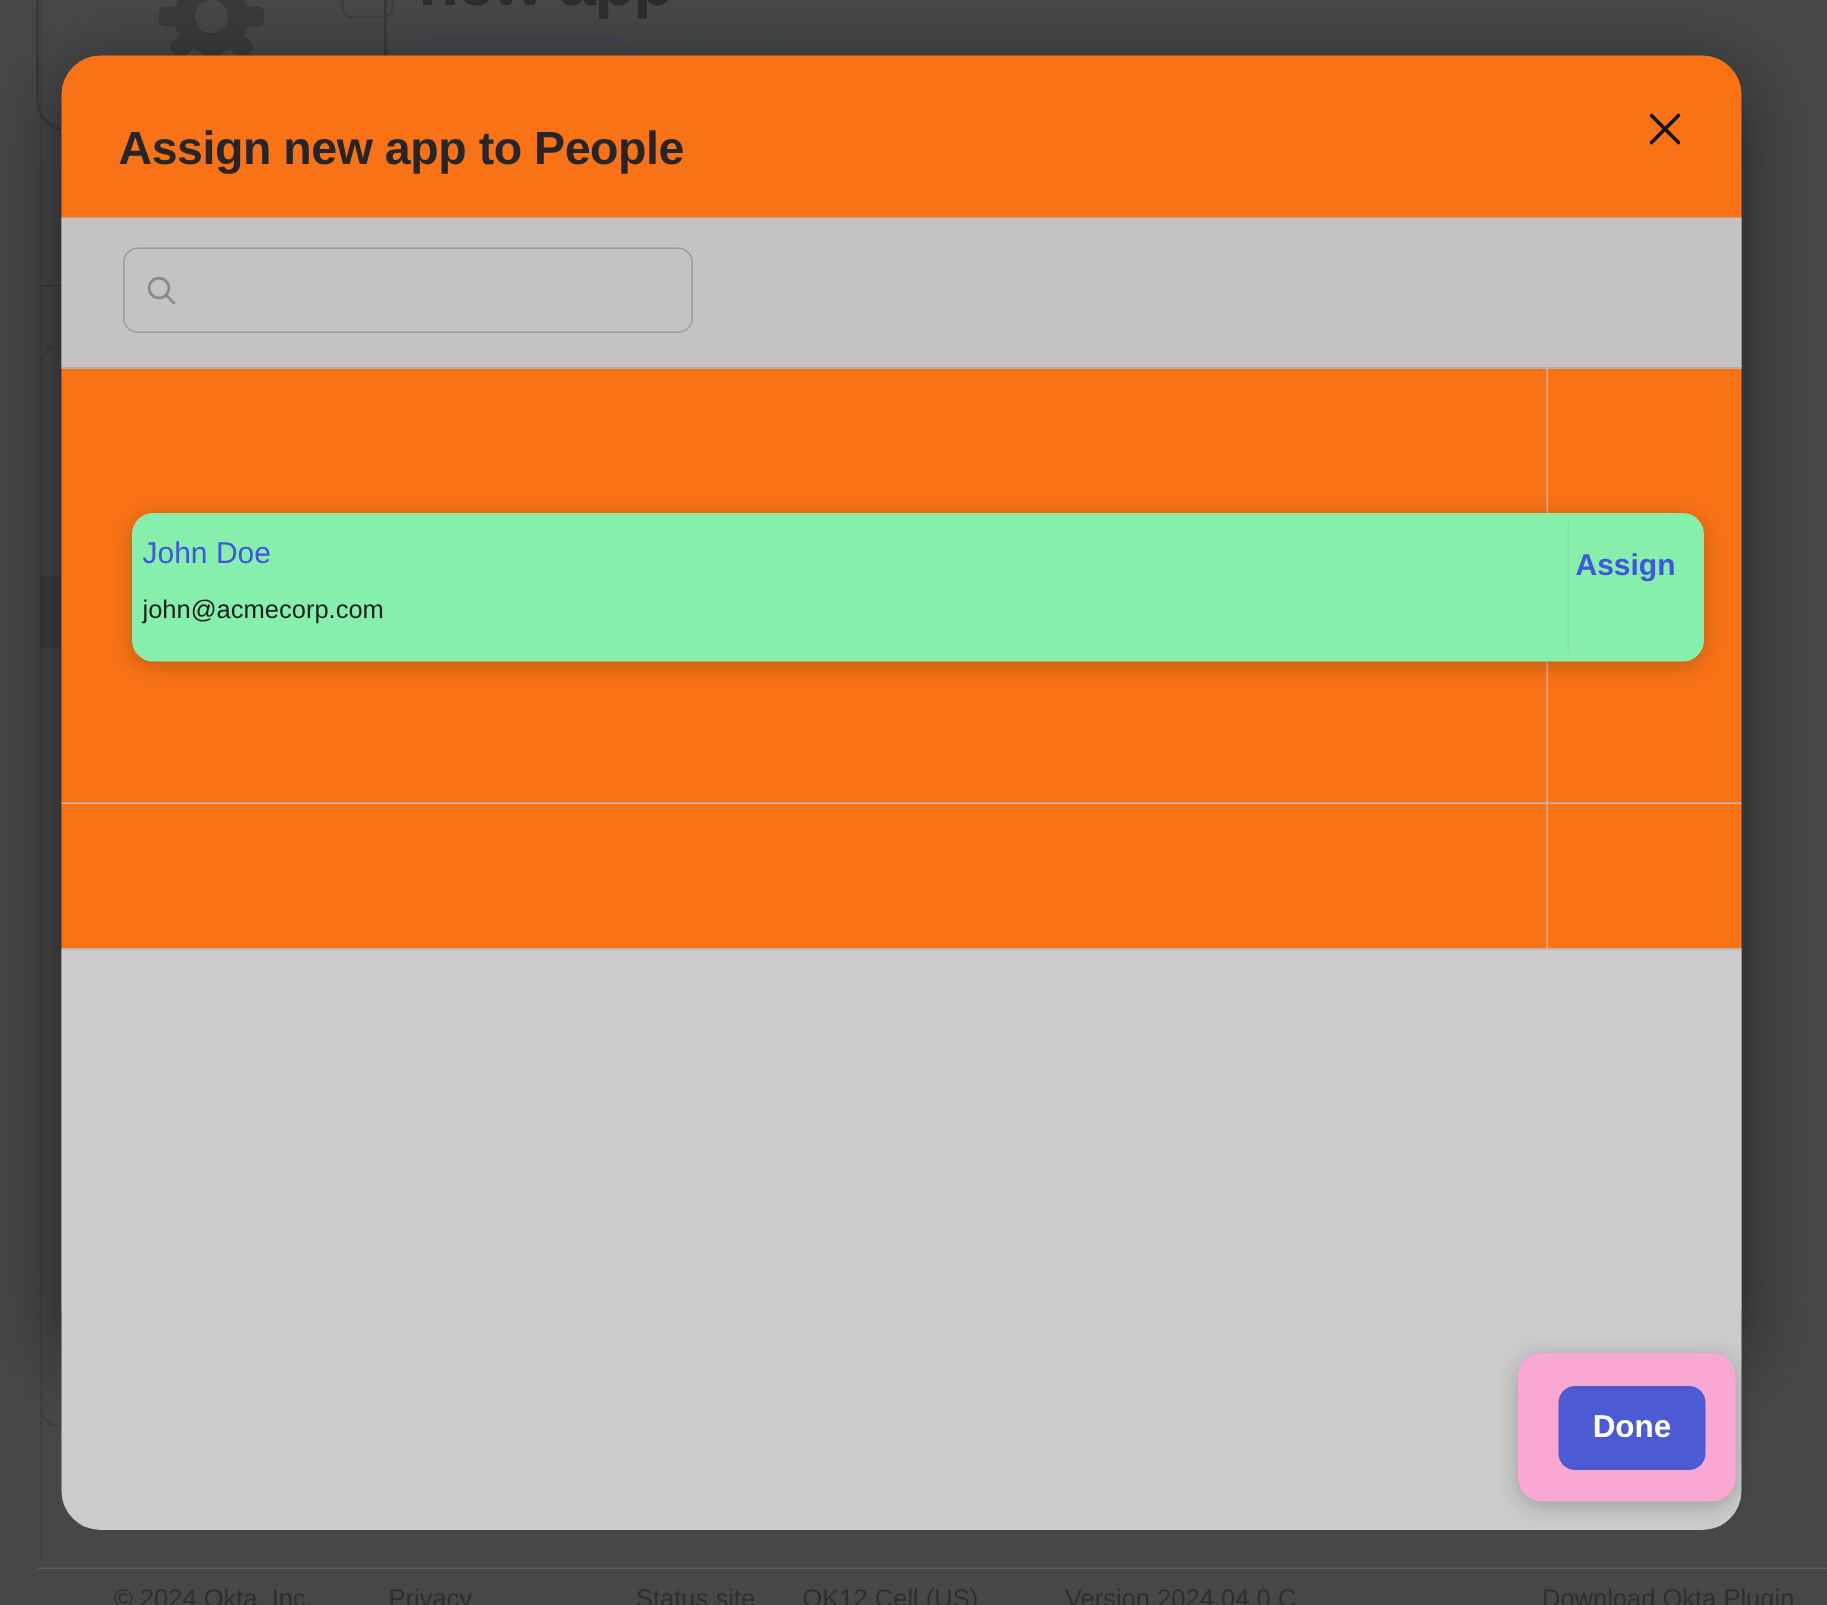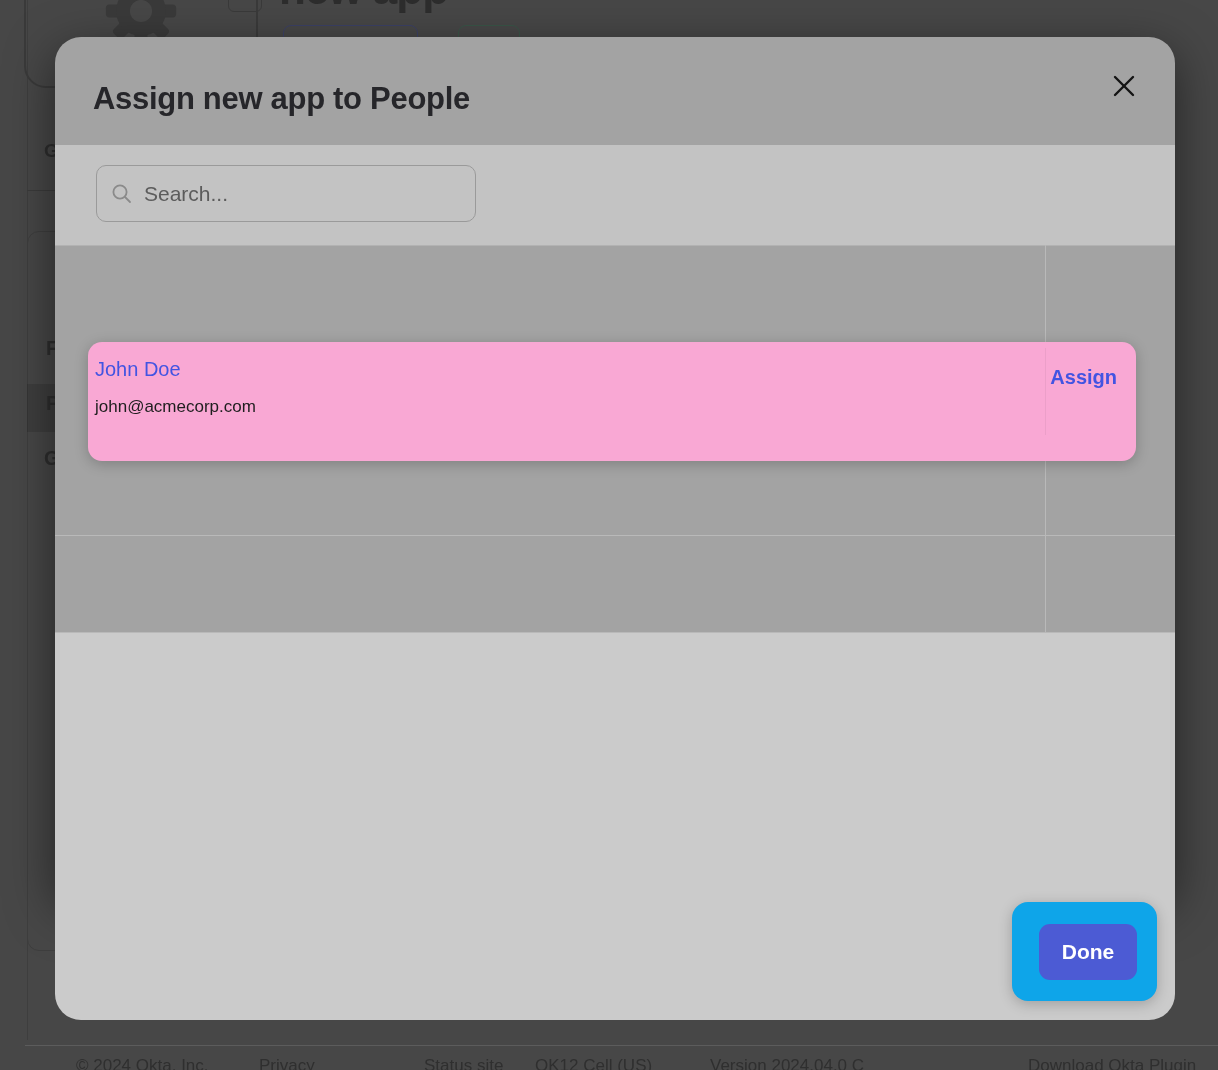--- a/index.html
+++ b/index.html
@@ -30,22 +30,22 @@
   .bd-rowband { position:absolute; left:27px; top:384px; width:130px; height:48px; background:rgba(0,0,0,0.12); }
   .bd-letter { position:absolute; font-weight:bold; color:#2e2e2e; }
   .bd-letter.l-tab  { left:44px; top:140px; font-size:19px; }
   .bd-letter.l-f    { left:46px; top:337px; font-size:20px; }
   .bd-letter.l-p    { left:46px; top:392px; font-size:20px; }
   .bd-letter.l-g    { left:44px; top:447px; font-size:20px; }
   .bd-footerline { position:absolute; left:25px; top:1045px; width:1193px; height:1px; background:#5c5c5c; }
   .bd-footer-item { position:absolute; top:1056px; font-size:17px; color:#2f2f2f; white-space:nowrap; }
 
   
-  #modal { position:absolute; left:55px; top:37px; width:1120px; height:860px;
-           background:#a3a3a3; border-radius:26px;
+  #modal { position:absolute; left:41px; top:37px; width:1120px; height:860px;
+           background:#f97316; border-radius:26px;
            box-shadow:0 14px 48px rgba(0,0,0,0.5); }
   .m-title { position:absolute; left:38px; top:44px; font-size:31px; font-weight:bold;
            color:#26262a; letter-spacing:-0.3px; white-space:nowrap; }
   .m-close { position:absolute; left:1052px; top:32px; width:34px; height:34px;
            display:flex; align-items:center; justify-content:center; cursor:pointer;
            background:transparent; border:none; }
   .m-searchband { position:absolute; left:0; top:108px; width:1120px; height:100px; background:#c3c3c3; }
   .m-search { position:absolute; left:41px; top:128px; width:380px; height:57px;
            border:1.5px solid #9a9a9a; border-radius:10px;
            display:flex; align-items:center; gap:11px; padding:0 14px; }
@@ -53,31 +53,31 @@
            font-family:"Liberation Sans", sans-serif; font-size:21px; color:#3f3f3f; }
   .m-search input::placeholder { color:#5c5c5c; opacity:1; }
   .m-listtop { position:absolute; left:0; top:208px; width:1120px; height:1px; background:#b2b2b2; }
   .m-hline2 { position:absolute; left:0; top:498px; width:1120px; height:1px; background:#b9b9b9; }
   .m-hline3 { position:absolute; left:0; top:595px; width:1120px; height:1px; background:#b9b9b9; }
   .m-vline  { position:absolute; left:990px; top:208px; width:1px; height:387px; background:#b9b9b9; }
   .m-bottom { position:absolute; left:0; top:596px; width:1120px; height:387px;
            background:#cbcbcb; border-radius:0 0 26px 26px; }
 
   
-  #row-card { position:absolute; left:88px; top:342px; width:1048px; height:119px;
-           background:#f9a8d4; border-radius:14px;
+  #row-card { position:absolute; left:88px; top:342px; width:1048px; height:99px;
+           background:#86efac; border-radius:14px;
            box-shadow:0 3px 14px rgba(0,0,0,0.22);padding-left:11px; }
   .rc-vline { position:absolute; left:957px; top:6px; width:1px; height:87px; background:rgba(0,0,0,0.05); }
   .rc-name  { position:absolute; left:7px; top:16px; font-size:20px; color:#4254e2; cursor:pointer; }
   .rc-email { position:absolute; left:7px; top:55px; font-size:17px; color:#1e1e1e; }
   .rc-assign{ position:absolute; right:19px; top:24px; font-size:20px; font-weight:bold;
            color:#4254e2; cursor:pointer; }
 
   #done-card { position:absolute; left:1012px; top:902px; width:145px; height:99px;
-           background:#0ea5e9; border-radius:16px;
+           background:#f9a8d4; border-radius:16px;
            box-shadow:0 3px 14px rgba(0,0,0,0.22); }
   .done-btn { position:absolute; left:27px; top:22px; width:98px; height:56px;
            background:#4c5bd4; border:none; border-radius:11px; cursor:pointer;
            color:#ffffff; font-family:"Liberation Sans", sans-serif;
            font-size:21px; font-weight:bold; }
 </style>
 </head>
 <body>
 
 <div id="backdrop">
@@ -133,21 +133,20 @@
       <line x1="21" y1="3" x2="3" y2="21" stroke="#141414" stroke-width="2.4" stroke-linecap="round"></line>
     </svg>
   </button>
 
   <div class="m-searchband"></div>
   <div class="m-search">
     <svg width="22" height="22" viewBox="0 0 22 22">
       <circle cx="9" cy="9" r="6.6" fill="none" stroke="#8a8a8a" stroke-width="1.8"></circle>
       <line x1="14" y1="14" x2="19" y2="19" stroke="#8a8a8a" stroke-width="1.8" stroke-linecap="round"></line>
     </svg>
-    <input type="text" placeholder="Search..." style="">
   </div>
 
   <div class="m-listtop"></div>
   <div class="m-hline2"></div>
   <div class="m-hline3"></div>
   <div class="m-vline"></div>
   <div class="m-bottom"></div>
 </div>
 
 <div id="row-card">

